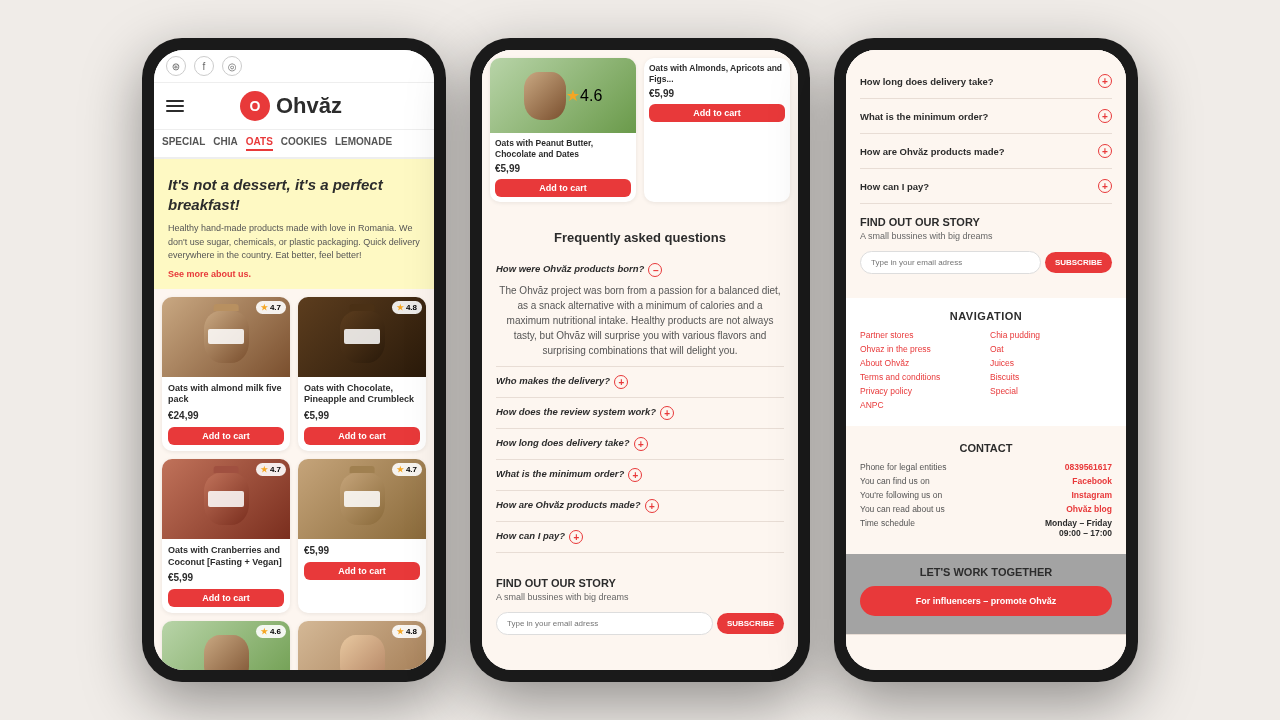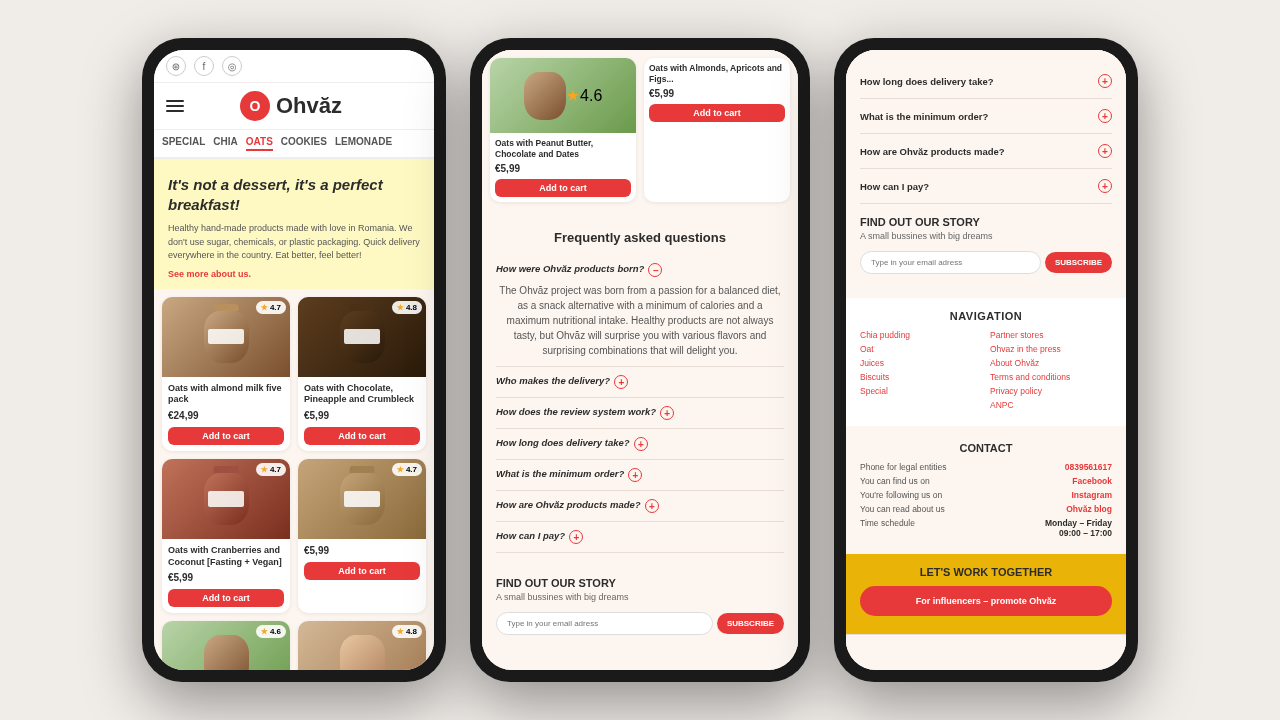--- a/index.html
+++ b/index.html
@@ -342,21 +342,21 @@
     .p3-contact-row {
       display: flex;
       justify-content: space-between;
       margin-bottom: 4px;
       font-size: 8.5px;
     }
     .p3-contact-label { color: #555; }
     .p3-contact-value { color: #e8393a; font-weight: 600; }
     .p3-contact-value.dark { color: #2c2c2c; }
     .p3-work-section {
-      background: #eab308;
+      background: #a3a3a3;
       padding: 12px 14px;
       text-align: center;
     }
     .p3-work-title {
       font-size: 11px;
       font-weight: 800;
       color: #2c2c2c;
       margin-bottom: 8px;
     }
     .btn-influencer {
@@ -661,34 +661,34 @@
         <div class="p3-email-row">
           <input class="p3-email-input" type="email" placeholder="Type in your email adress" style="">
           <button class="p3-subscribe-btn">SUBSCRIBE</button>
         </div>
       </div>
 
       <div class="p3-nav-section">
         <div class="p3-nav-title">NAVIGATION</div>
         <div class="p3-nav-cols">
           <div class="p3-nav-col">
-            <a class="p3-nav-link">Chia pudding</a>
-            <a class="p3-nav-link">Oat</a>
-            <a class="p3-nav-link">Juices</a>
-            <a class="p3-nav-link">Biscuits</a>
-            <a class="p3-nav-link">Special</a>
-          </div>
-          <div class="p3-nav-col">
             <a class="p3-nav-link">Partner stores</a>
             <a class="p3-nav-link">Ohvaz in the press</a>
             <a class="p3-nav-link">About Ohvăz</a>
             <a class="p3-nav-link">Terms and conditions</a>
             <a class="p3-nav-link">Privacy policy</a>
             <a class="p3-nav-link">ANPC</a>
           </div>
+          <div class="p3-nav-col">
+            <a class="p3-nav-link">Chia pudding</a>
+            <a class="p3-nav-link">Oat</a>
+            <a class="p3-nav-link">Juices</a>
+            <a class="p3-nav-link">Biscuits</a>
+            <a class="p3-nav-link">Special</a>
+          </div>
         </div>
       </div>
 
       <div class="p3-contact-section">
         <div class="p3-contact-title">CONTACT</div>
         <div class="p3-contact-row">
           <span class="p3-contact-label">Phone for legal entities</span>
           <span class="p3-contact-value">0839561617</span>
         </div>
         <div class="p3-contact-row">

